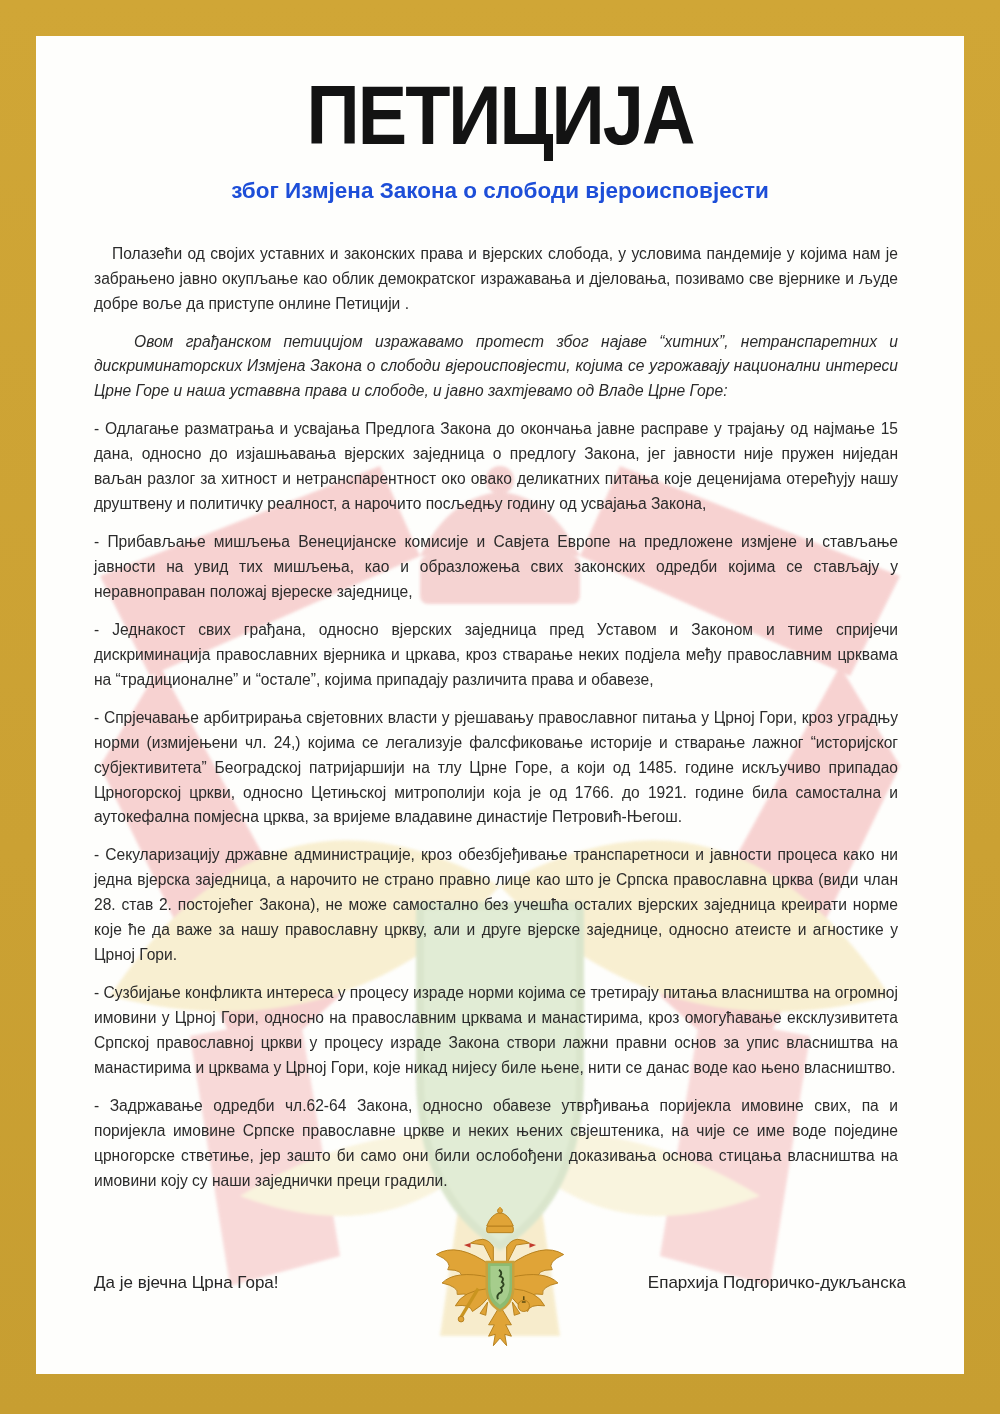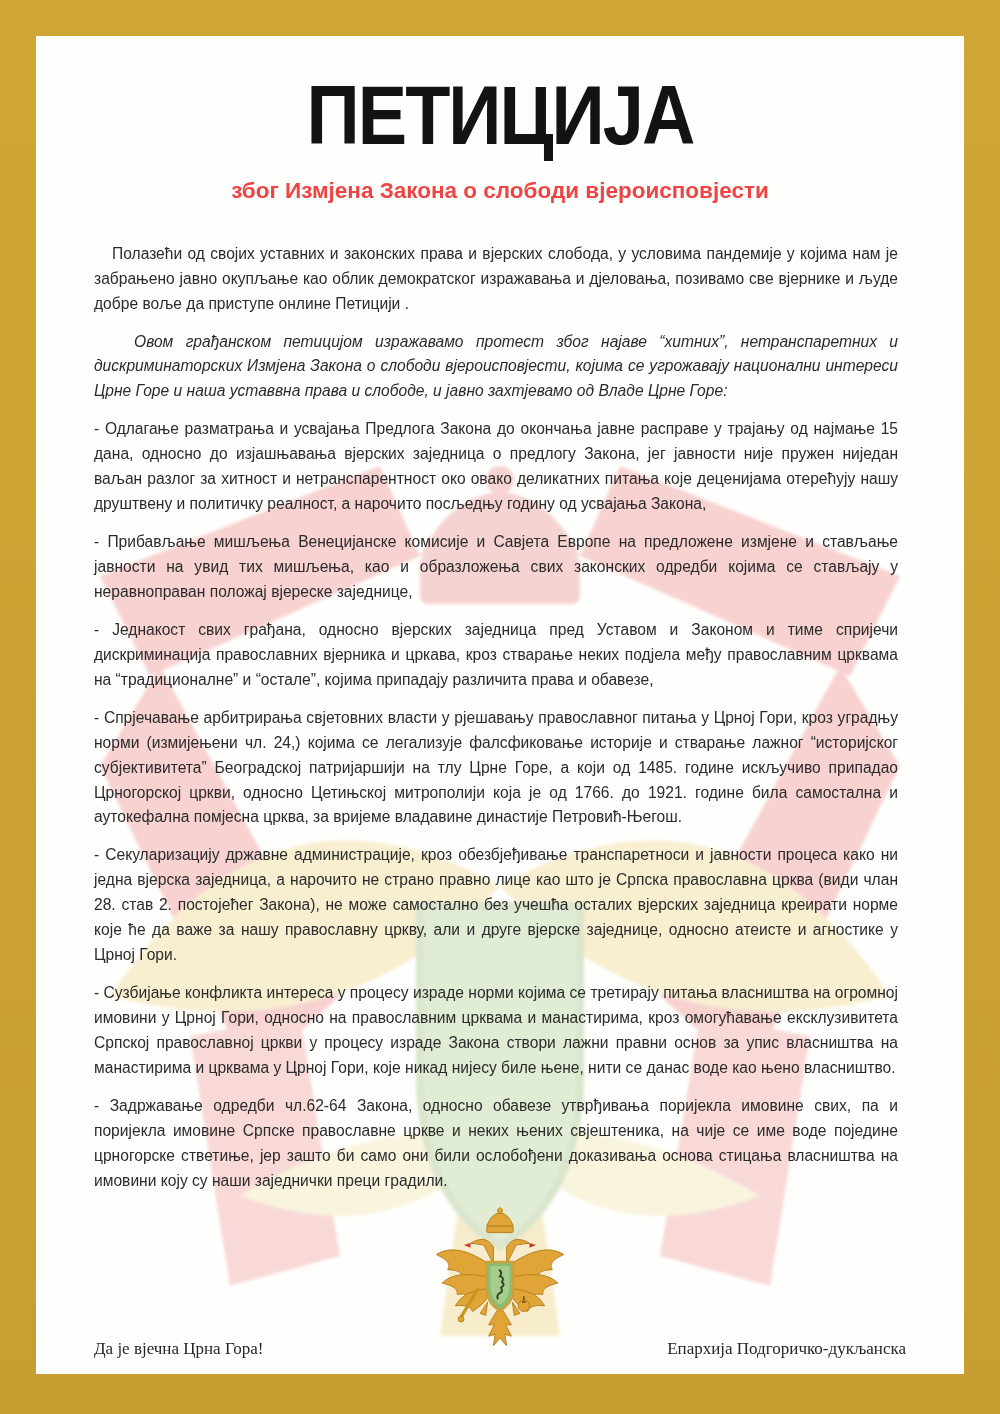--- a/index.html
+++ b/index.html
@@ -34,35 +34,34 @@
     margin:14px 0 2px 0;
     text-align:center;
     font-size:74px;line-height:1.05;
     font-weight:bold;color:#131313;
     letter-spacing:-2px;
     transform:scaleY(1.12);transform-origin:center top;
   }
   h2.subtitle{
     margin:26px 0 38px 0;
     text-align:center;
-    font-size:22.5px;font-weight:bold;color:#ef4444;
+    font-size:22.5px;font-weight:bold;color:#1d4ed8;
   }
   .para{
     margin:0 8px 13px 0;
     font-size:15.6px;line-height:1.6;
     text-align:justify;
     color:#2b2b2b;
   }
   .para.indent-small{text-indent:18px;}
   .para.indent-large{text-indent:40px;font-style:italic;}
   .footer{
     margin-top:auto;flex-shrink:0;
-    display:flex;align-items:flex-end;justify-content:space-between;
+    display:flex;align-items:center;justify-content:space-between;
     padding-bottom:16px;
-    font-family:Liberation Serif, serif;
   }
   .footer-text{
     font-size:17px;color:#262626;width:320px;
   }
   .footer-text.right{text-align:right;}
   .emblem{width:148px;height:152px;flex-shrink:0;}
 </style>
 </head>
 <body>
 

